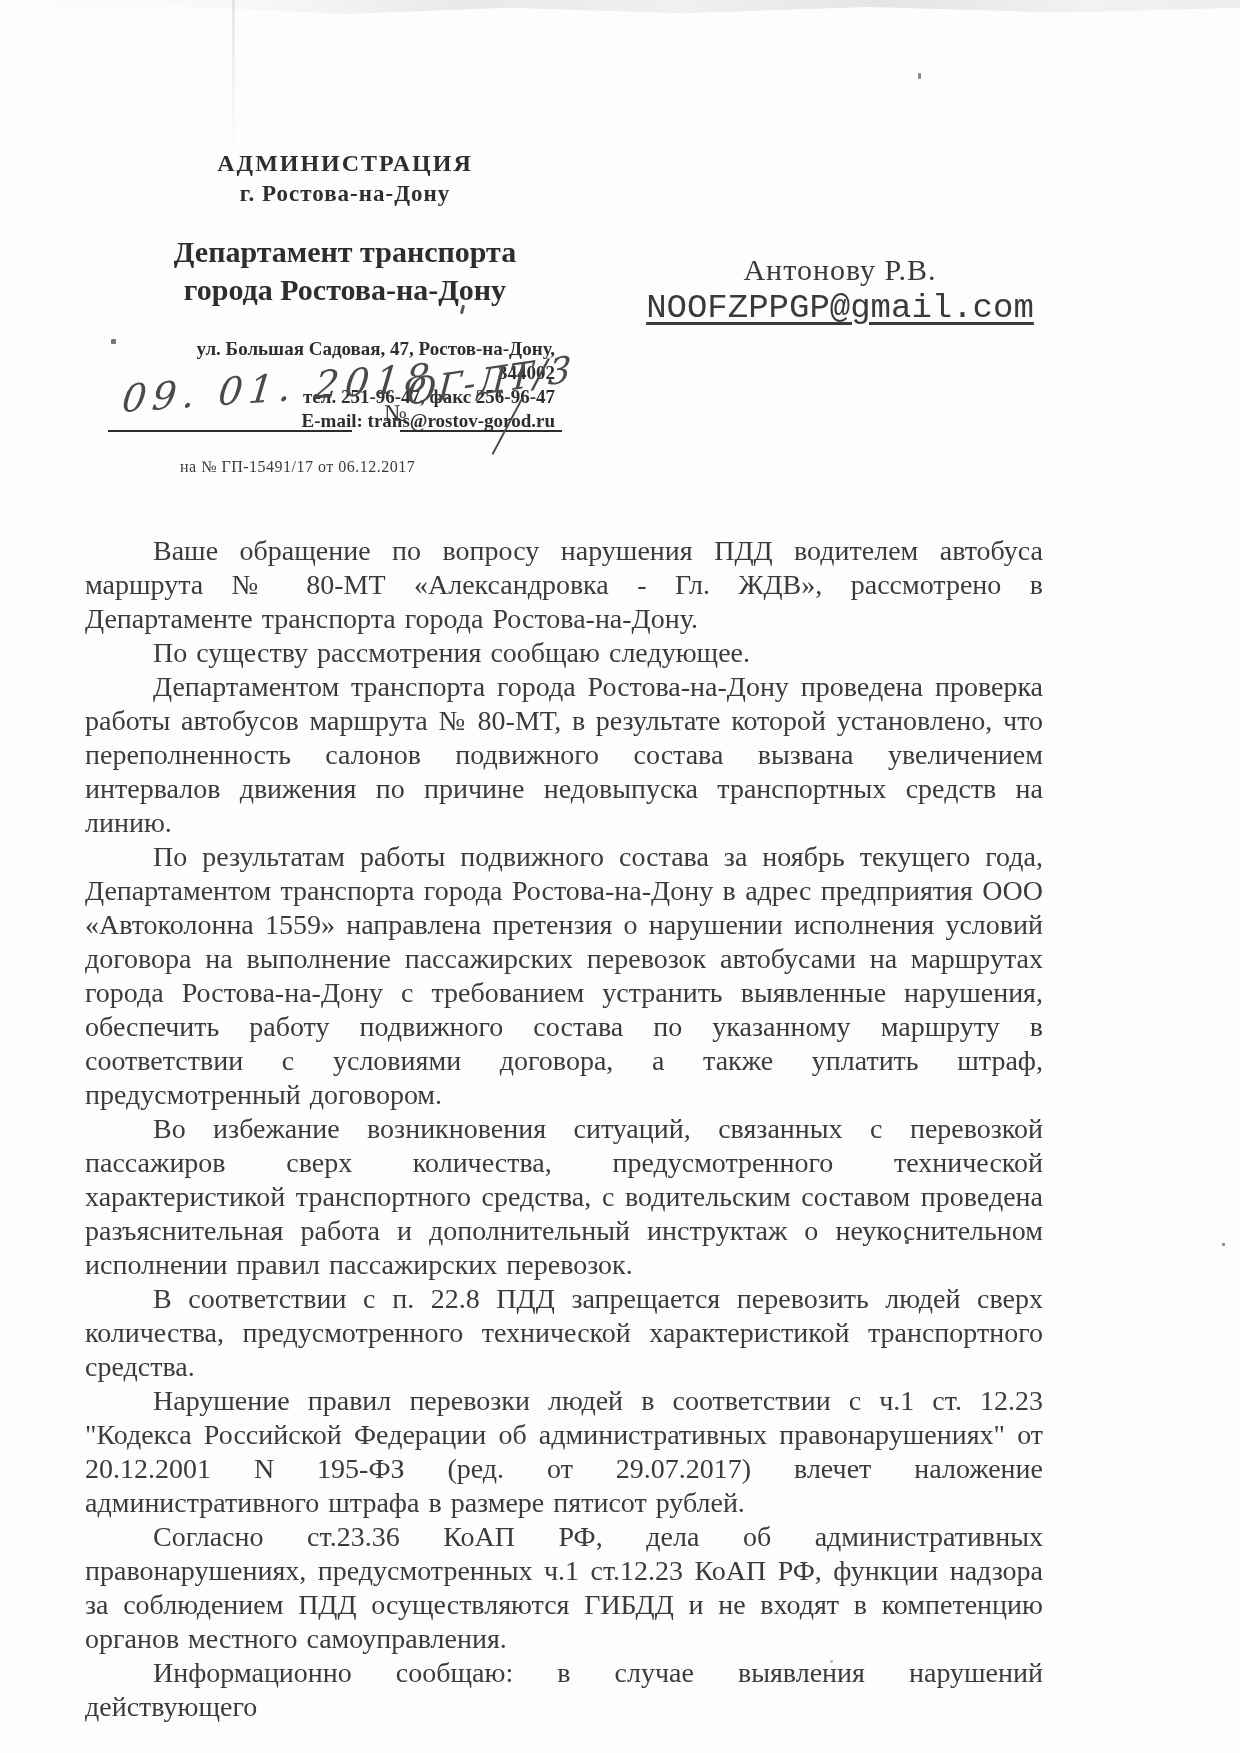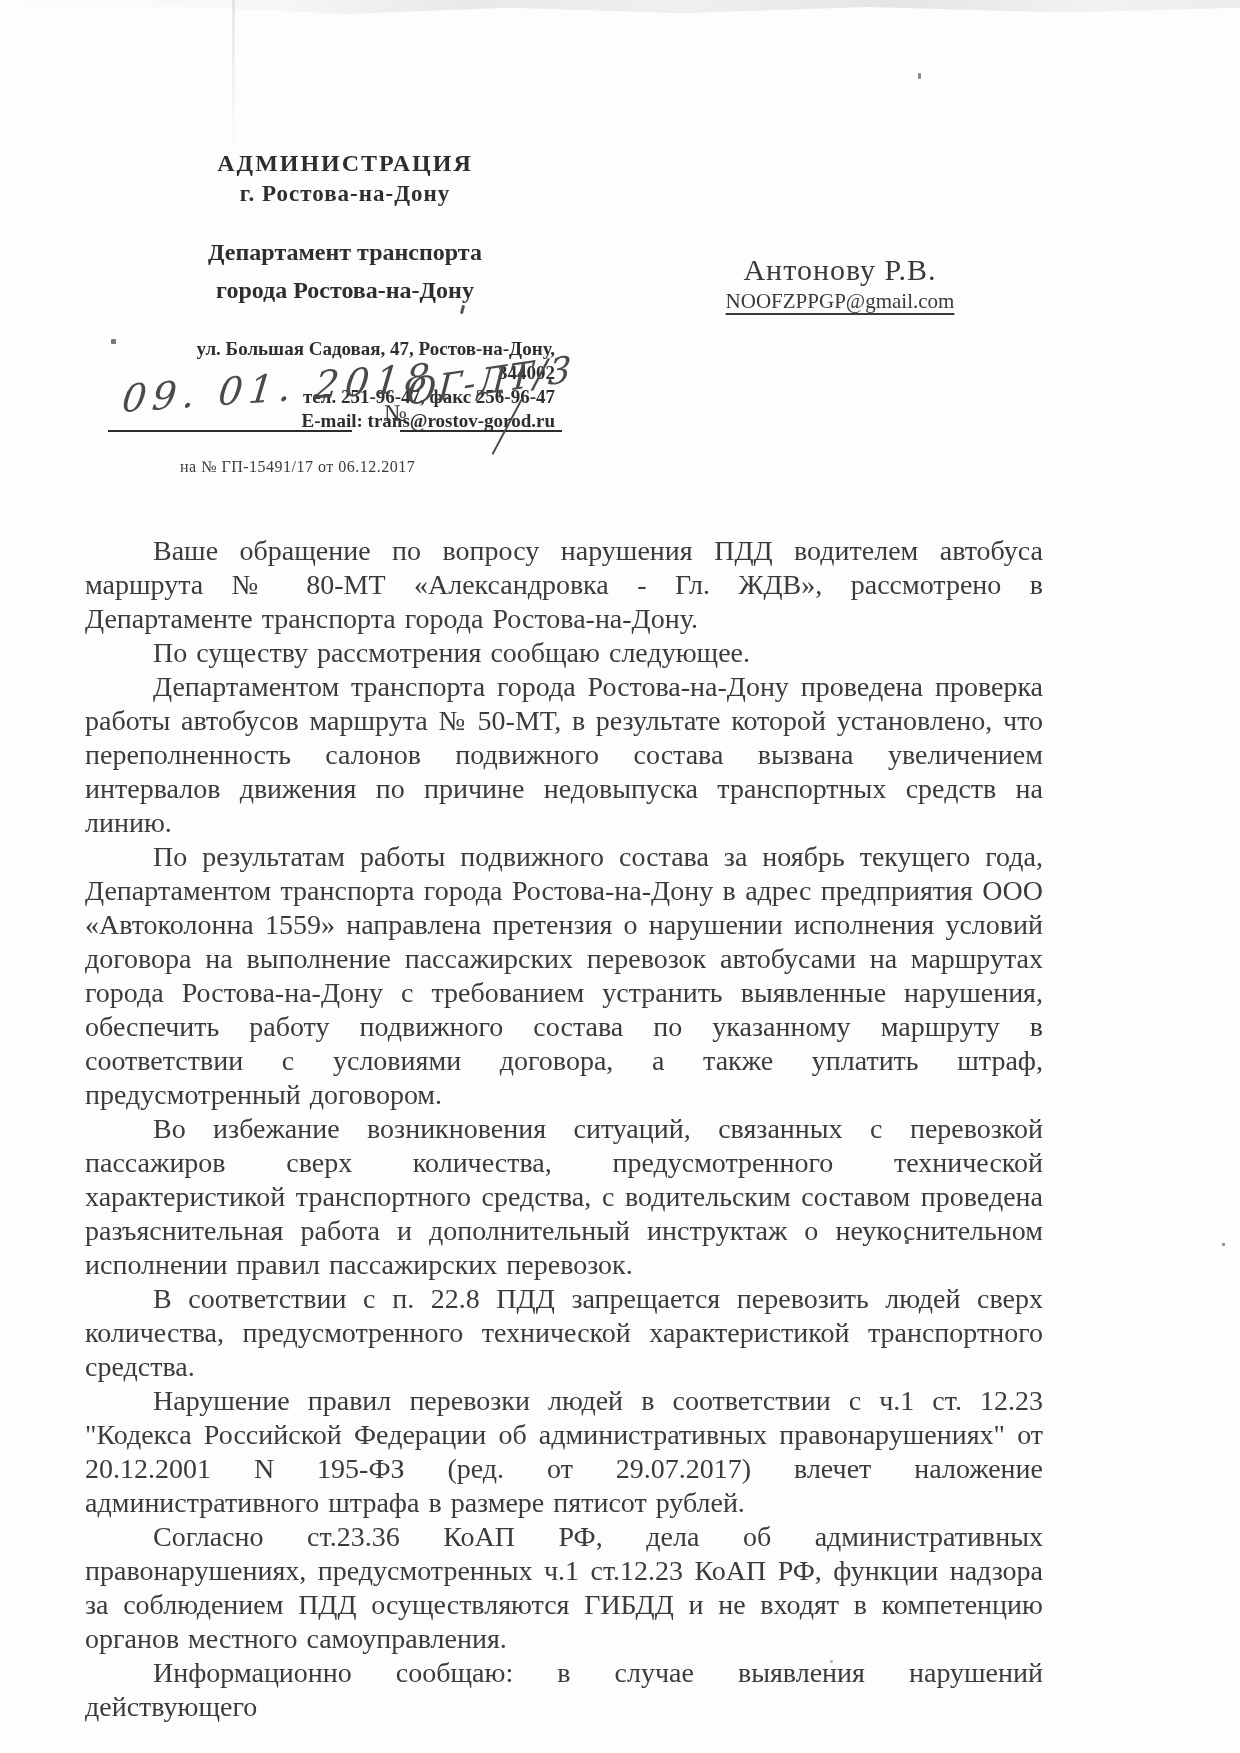--- a/index.html
+++ b/index.html
@@ -38,32 +38,32 @@
   .speck.s5 { left: 1222px; top: 1243px; width: 3px; height: 3px; }
   .speck.s6 { left: 830px; top: 1660px; width: 3px; height: 3px; opacity:.6; }
 
   
   .letterhead {
     position: absolute; left: 135px; top: 150px; width: 420px;
     text-align: center; color: #2e2e2e;
   }
   .lh-org1 { font-weight: bold; font-size: 24px; letter-spacing: 2px; }
   .lh-org2 { font-weight: bold; font-size: 23px; margin-top: 4px; letter-spacing: 1px; }
-  .lh-dept { font-weight: bold; font-size: 24px; line-height: 38px; }
+  .lh-dept { font-weight: bold; font-size: 30px; line-height: 38px; }
   .lh-dept.first { margin-top: 26px; }
   .lh-addr { font-weight: bold; font-size: 19px; line-height: 24px; text-align: right; }
   .lh-addr.first { margin-top: 28px; }
 
   
   .recipient {
     position: absolute; left: 640px; top: 253px; width: 400px;
     text-align: center; color: #3a3a3a;
   }
   .rc-name { font-size: 30px; letter-spacing: 1px; }
-  .rc-email { font-size: 21px; margin-top: 2px; text-decoration: underline; text-underline-offset: 5px; }
+  .rc-email { font-size: 34px; margin-top: 2px; text-decoration: underline; text-underline-offset: 5px; font-family: Liberation Mono, monospace; }
 
   
   .ref-row { position: absolute; left: 108px; top: 352px; width: 470px; height: 80px; }
   .date-line {
     position: absolute; left: 0; top: 0; width: 244px; height: 78px;
     border-bottom: 2px solid #2c2c2c;
   }
   .num-sign {
     position: absolute; left: 276px; top: 48px; font-size: 24px; color: #3a3a3a;
   }
@@ -146,21 +146,21 @@
       <span class="hw hw-num">ОГ-ДТ/3</span>
     </div>
     <div class="slash-tail"></div>
   </div>
 
   <div class="reply-to">на № ГП-15491/17 от 06.12.2017</div>
 
   <div class="body-text">
     <p>Ваше обращение по вопросу нарушения ПДД водителем автобуса маршрута № 80-МТ «Александровка - Гл. ЖДВ», рассмотрено в Департаменте транспорта города Ростова-на-Дону.</p>
     <p>По существу рассмотрения сообщаю следующее.</p>
-    <p>Департаментом транспорта города Ростова-на-Дону проведена проверка работы автобусов маршрута № 50-МТ, в результате которой установлено, что переполненность салонов подвижного состава вызвана увеличением интервалов движения по причине недовыпуска транспортных средств на линию.</p>
+    <p>Департаментом транспорта города Ростова-на-Дону проведена проверка работы автобусов маршрута № 80-МТ, в результате которой установлено, что переполненность салонов подвижного состава вызвана увеличением интервалов движения по причине недовыпуска транспортных средств на линию.</p>
     <p>По результатам работы подвижного состава за ноябрь текущего года, Департаментом транспорта города Ростова-на-Дону в адрес предприятия ООО «Автоколонна 1559» направлена претензия о нарушении исполнения условий договора на выполнение пассажирских перевозок автобусами на маршрутах города Ростова-на-Дону с требованием устранить выявленные нарушения, обеспечить работу подвижного состава по указанному маршруту в соответствии с условиями договора, а также уплатить штраф, предусмотренный договором.</p>
     <p>Во избежание возникновения ситуаций, связанных с перевозкой пассажиров сверх количества, предусмотренного технической характеристикой транспортного средства, с водительским составом проведена разъяснительная работа и дополнительный инструктаж о неукоснительном исполнении правил пассажирских перевозок.</p>
     <p>В соответствии с п. 22.8 ПДД запрещается перевозить людей сверх количества, предусмотренного технической характеристикой транспортного средства.</p>
     <p>Нарушение правил перевозки людей в соответствии с ч.1 ст. 12.23 "Кодекса Российской Федерации об административных правонарушениях" от 20.12.2001 N 195-ФЗ (ред. от 29.07.2017) влечет наложение административного штрафа в размере пятисот рублей.</p>
     <p>Согласно ст.23.36 КоАП РФ, дела об административных правонарушениях, предусмотренных ч.1 ст.12.23 КоАП РФ, функции надзора за соблюдением ПДД осуществляются ГИБДД и не входят в компетенцию органов местного самоуправления.</p>
     <p>Информационно сообщаю: в случае выявления нарушений действующего</p>
   </div>
 
 </div>
 

